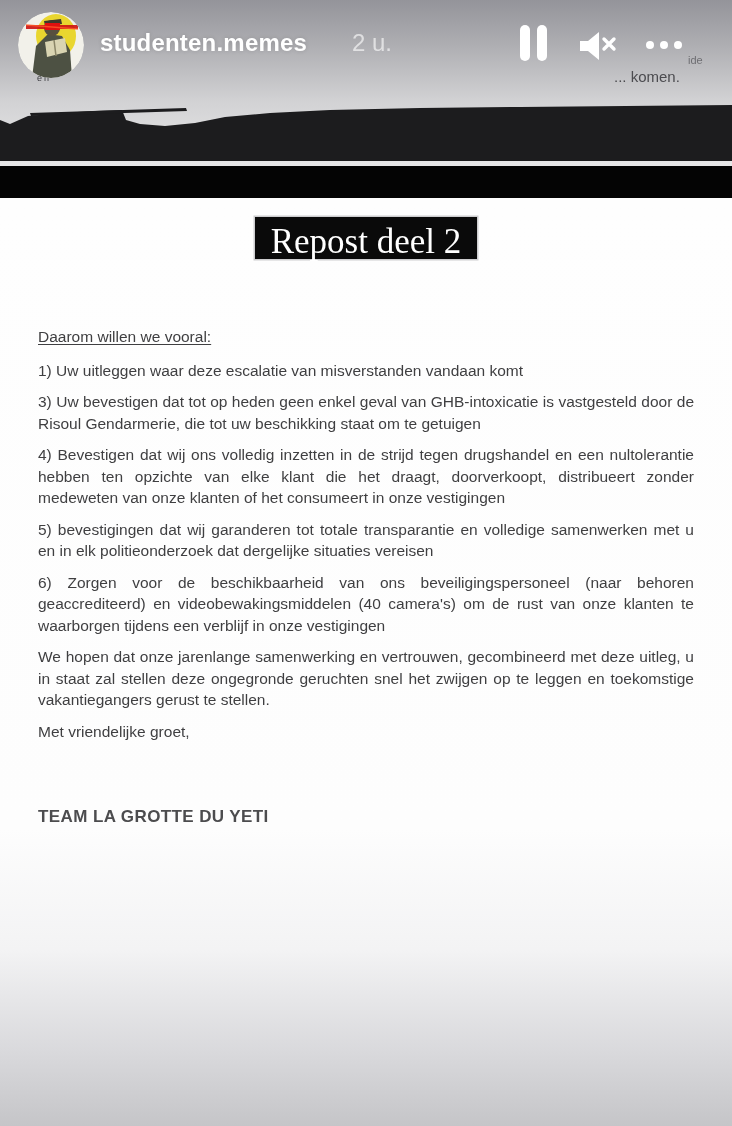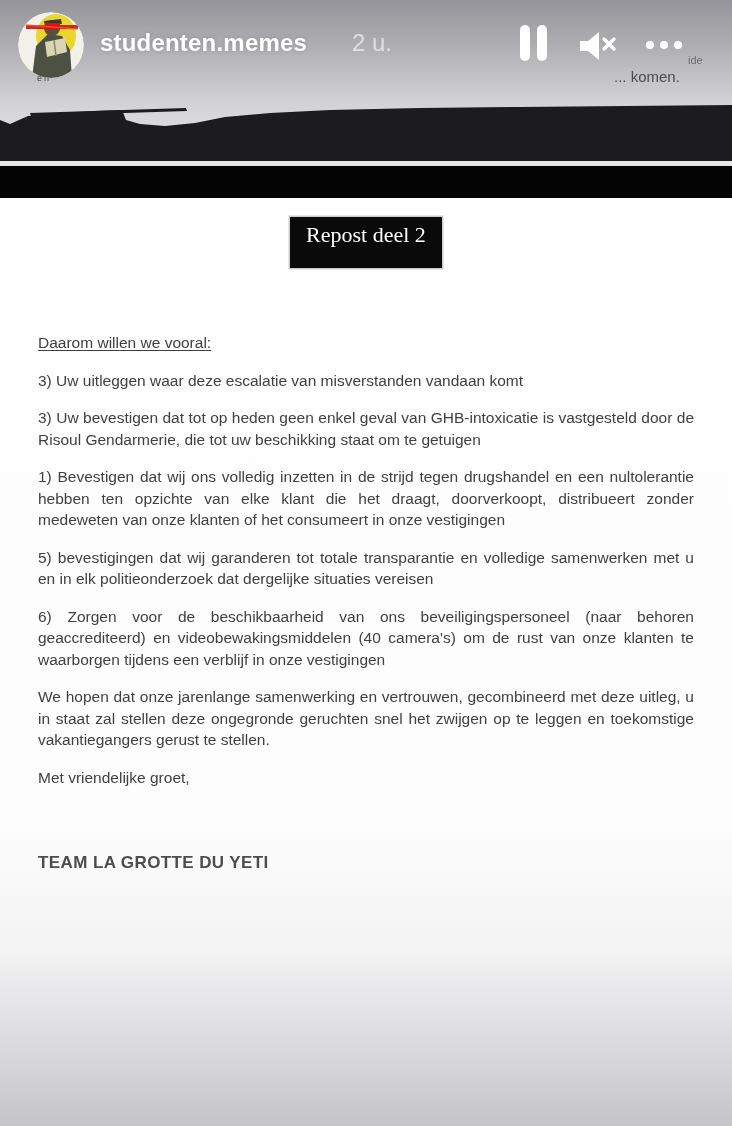--- a/index.html
+++ b/index.html
@@ -18,26 +18,26 @@
   #wavy-bar { position:absolute; left:0; top:100px; width:732px; height:62px; display:block; }
   #black-bar { position:absolute; left:0; top:166px; width:732px; height:32px; background:#040404; }
   
   #doc {
     position:absolute; left:0; top:198px; width:732px; height:928px;
     background:linear-gradient(180deg,#fefefe 0%,#fdfdfd 68%,#f3f3f4 81%,#d9d9dc 92%,#c5c5c8 100%);
   }
   #repost-title {
     margin:19px auto 0; width:-moz-fit-content; width:fit-content;
     background:#0a0a0a; color:#fff;
-    font-family:"Liberation Serif", serif; font-size:22px; line-height:1;
-    padding:7px 16px 22px; box-shadow:0 0 0 1.5px #cdcdcf;text-align:right;
+    font-family:"Liberation Serif", serif; font-size:35px; line-height:1;
+    padding:7px 16px 0; box-shadow:0 0 0 1.5px #cdcdcf;text-align:right;
   }
   #doc-text { position:absolute; left:38px; top:118px; width:656px; color:#3f3f41;
     font-size:15.5px; line-height:21.5px; }
-  #doc-text p { margin:16px 0 10px; }
+  #doc-text p { margin:10px 0 10px; }
   #doc-text p.just { text-align:justify; }
   #doc-intro { text-decoration:underline; text-underline-offset:2px; margin-bottom:12px !important; }
   #closing-1 { margin-top:22px !important; margin-bottom:7px !important; }
   #closing-2 { margin-bottom:0 !important; }
   #signature { margin-top:64px !important; font-weight:bold; font-size:17px;
     letter-spacing:.4px; color:#4c4c4e; }
   
   #story-header { position:absolute; left:0; top:0; width:684px; height:92px; }
   #avatar { position:absolute; left:18px; top:12px; width:66px; height:66px; border-radius:50%;
     overflow:hidden; display:block; }
@@ -69,23 +69,23 @@
       L165,26 L195,23 L225,17 L270,13 L330,10 L420,8 L520,7 L732,5 L732,61 L0,61 Z"></path>
     <path fill="#1c1c1e" d="M30,13 L186,8 L187,11 L31,16 Z"></path>
   </svg>
 
   <div id="black-bar"></div>
 
   <div id="doc">
     <div id="repost-title">Repost deel 2</div>
     <div id="doc-text">
       <p id="doc-intro">Daarom willen we vooral:</p>
-      <p class="just">3) Uw uitleggen waar deze escalatie van misverstanden vandaan komt</p>
+      <p class="just">1) Uw uitleggen waar deze escalatie van misverstanden vandaan komt</p>
       <p class="just">3) Uw bevestigen dat tot op heden geen enkel geval van GHB-intoxicatie is vastgesteld door de Risoul Gendarmerie, die tot uw beschikking staat om te getuigen</p>
-      <p class="just">1) Bevestigen dat wij ons volledig inzetten in de strijd tegen drugshandel en een nultolerantie hebben ten opzichte van elke klant die het draagt, doorverkoopt, distribueert zonder medeweten van onze klanten of het consumeert in onze vestigingen</p>
+      <p class="just">4) Bevestigen dat wij ons volledig inzetten in de strijd tegen drugshandel en een nultolerantie hebben ten opzichte van elke klant die het draagt, doorverkoopt, distribueert zonder medeweten van onze klanten of het consumeert in onze vestigingen</p>
       <p class="just">5) bevestigingen dat wij garanderen tot totale transparantie en volledige samenwerken met u en in elk politieonderzoek dat dergelijke situaties vereisen</p>
       <p class="just">6) Zorgen voor de beschikbaarheid van ons beveiligingspersoneel (naar behoren geaccrediteerd) en videobewakingsmiddelen (40 camera's) om de rust van onze klanten te waarborgen tijdens een verblijf in onze vestigingen</p>
       <p class="just">We hopen dat onze jarenlange samenwerking en vertrouwen, gecombineerd met deze uitleg, u in staat zal stellen deze ongegronde geruchten snel het zwijgen op te leggen en toekomstige vakantiegangers gerust te stellen.</p>
       <p id="closing-2">Met vriendelijke groet,</p>
       <p id="signature">TEAM LA GROTTE DU YETI</p>
     </div>
   </div>
 
   <div id="story-header">
     <svg id="avatar" viewBox="0 0 66 66">

